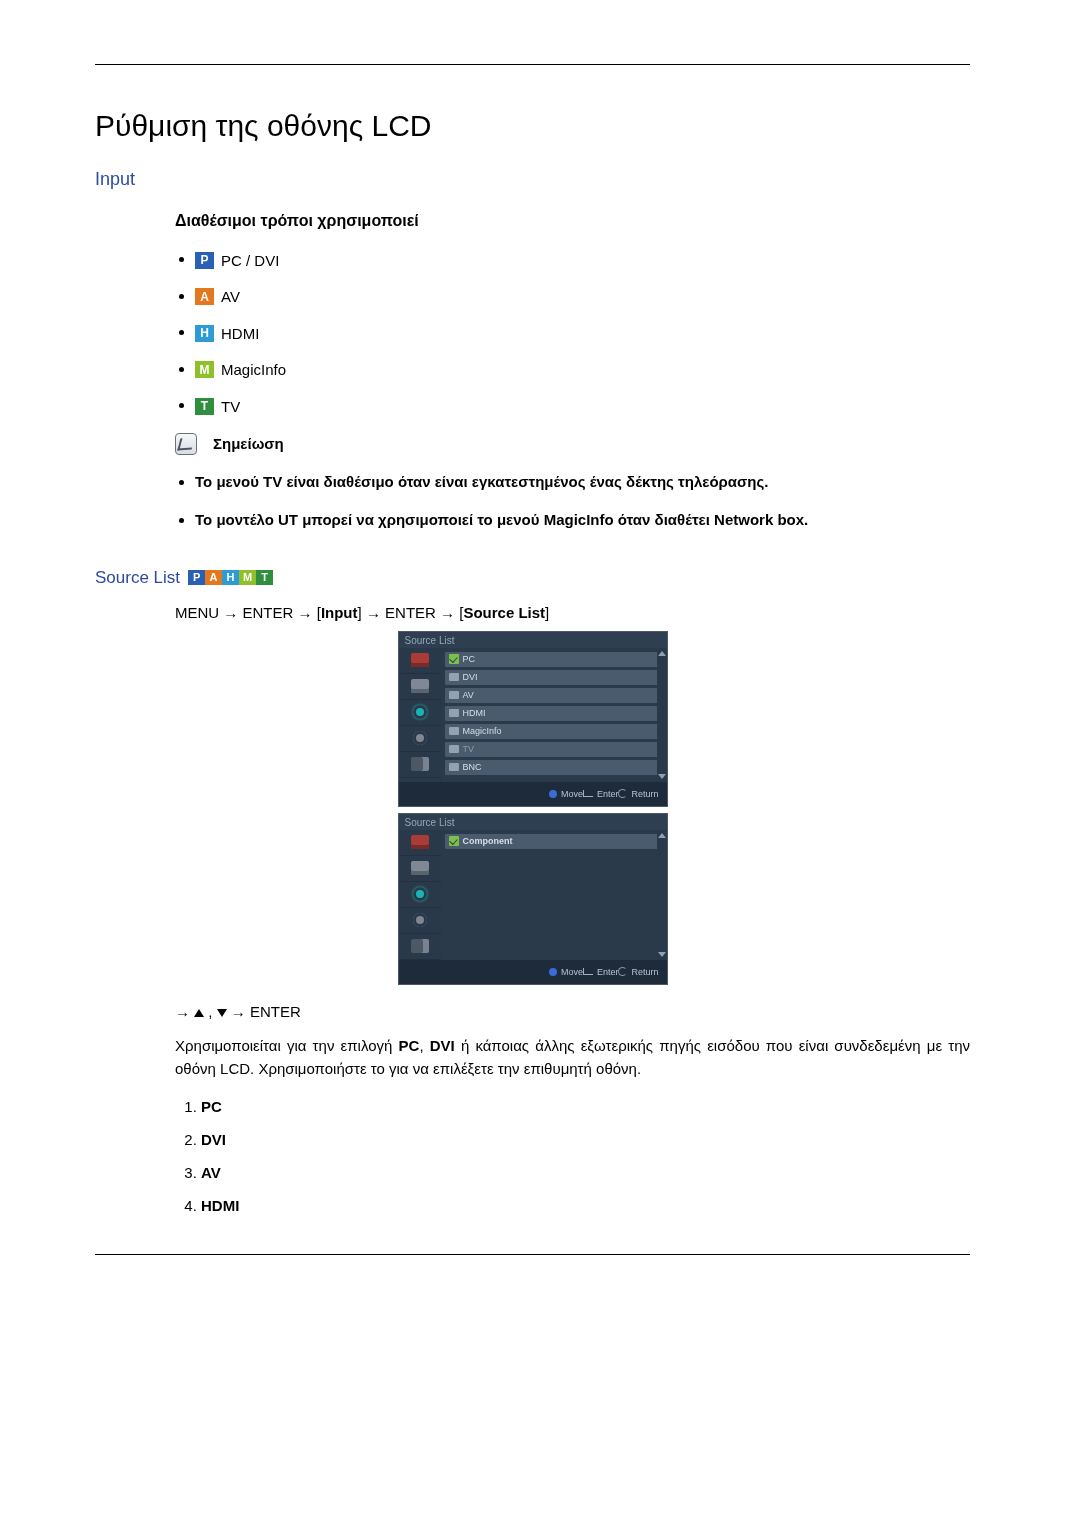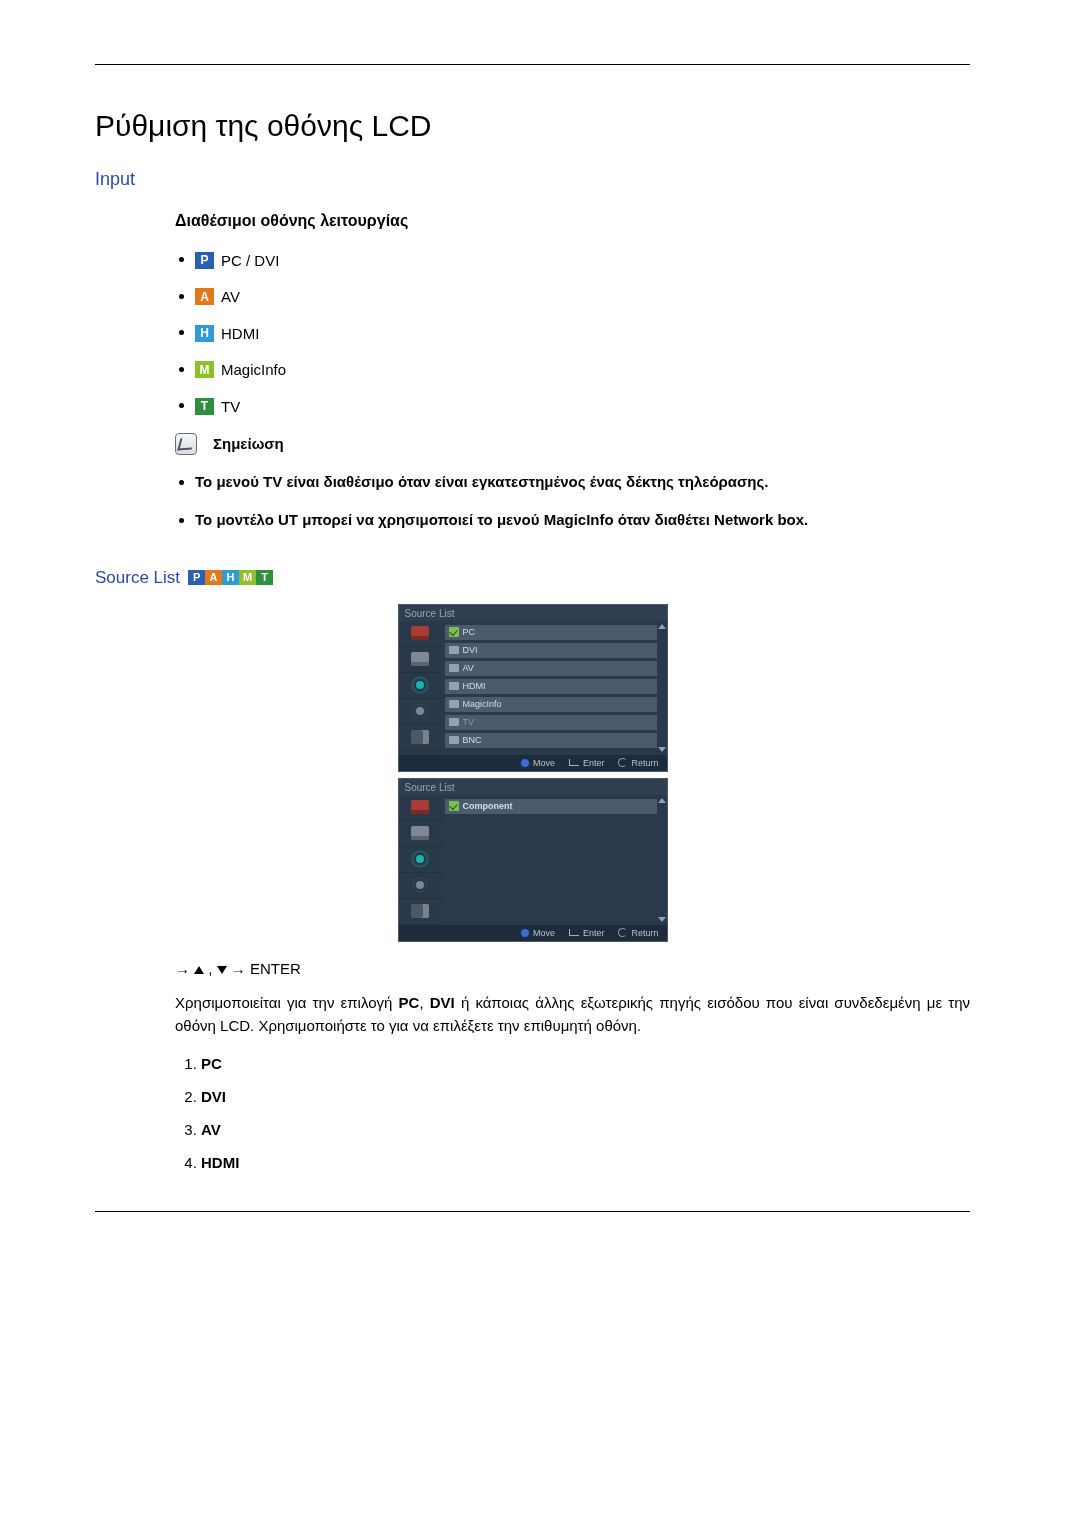--- a/index.html
+++ b/index.html
@@ -85,22 +85,22 @@
     position: relative;
     background: #4a5b6e; height: 15px; margin-bottom: 3px; border-radius: 1px;
     display: flex; align-items: center; padding-left: 18px;
   }
   .osd .row .lbl { color: #d7dee7; font-size: 9px; }
   .osd .row .chk { position: absolute; left: 4px; width: 10px; height: 10px; background:#7bc04a; border-radius:1px; display:inline-flex; align-items:center; justify-content:center; }
   .osd .row .chk::after { content:""; width:4px; height:6px; border-right:1.5px solid #2b3a4b; border-bottom:1.5px solid #2b3a4b; transform: rotate(42deg) translate(-0.5px,-0.5px); }
   .osd .row .ico { position:absolute; left:4px; width:10px; height:8px; background:#94a1b0; border-radius:1px; }
   .osd .row.gray .lbl { color:#8e9aa8; }
   .osd .footer {
-    background:#1e2b3a; height:16px; display:flex; align-items:center; justify-content:flex-end;
-    gap:14px; padding:0 8px; color:#b9c3ce; font-size:9px;
+    background:#1e2b3a; height:24px; display:flex; align-items:center; justify-content:flex-end;
+    padding:0 8px; color:#b9c3ce; font-size:9px;
   }
   .osd .footer .fbtn { display:inline-flex; align-items:center; gap:4px; }
   .osd .footer .dot { width:8px; height:8px; border-radius:4px; background:#3b6bd6; display:inline-block; }
   .osd .footer .ent { width:10px; height:7px; border:1px solid #a3afbd; border-top:none; border-right:none; display:inline-block; }
   .osd .footer .ret { width:9px; height:9px; border:1px solid #8a96a4; border-right-color:transparent; border-radius:5px; display:inline-block; }
   .osd .scroll { position:absolute; right:0; top:0; bottom:0; width:10px; background:#2a394a; display:flex; flex-direction:column; justify-content:space-between; align-items:center; }
   .osd .scroll .arr { width:0; height:0; border-left:4px solid transparent; border-right:4px solid transparent; }
   .osd .scroll .up { border-bottom:5px solid #8fa0b3; margin-top:3px;}
   .osd .scroll .dn { border-top:5px solid #8fa0b3; margin-bottom:3px;}
   .after-screens { margin-left: 80px; font-size: 15px; }
@@ -115,21 +115,21 @@
 <body>
 
 <div class="page">
   <div class="rule"></div>
 
   <h1 class="title">Ρύθμιση της οθόνης LCD</h1>
 
   <div class="h-input">Input</div>
 
   <div class="indent1">
-    <div class="subhead">Διαθέσιμοι οθόνης λειτουργίας</div>
+    <div class="subhead">Διαθέσιμοι τρόποι χρησιμοποιεί</div>
     <ul class="bullets">
       <li>
         <span class="mode">
           <span class="badge b-p">P</span>
           <span>PC / DVI</span>
         </span>
       </li>
       <li>
         <span class="mode">
           <span class="badge b-a">A</span>
@@ -172,20 +172,31 @@
     <span>Source List</span>
     <span class="badge-strip">
       <span class="badge b-p">P</span>
       <span class="badge b-a">A</span>
       <span class="badge b-h">H</span>
       <span class="badge b-m">M</span>
       <span class="badge b-t">T</span>
     </span>
   </div>
 
+  <div class="nav-path">
+    <span>MENU</span>
+    <span>→</span>
+    <span>ENTER</span>
+    <span>→</span>
+    [<strong>Input</strong>]
+    <span>→</span>
+    <span>ENTER</span>
+    <span>→</span>
+    [<strong>Source List</strong>]
+  </div>
 
   <div class="menu-stack">
     <div class="osd">
       <div class="bar">Source List</div>
       <div class="body">
         <div class="side">
           <div class="sidecell">
               <span class="sc-ico red"></span>
             </div>
           <div class="sidecell">

